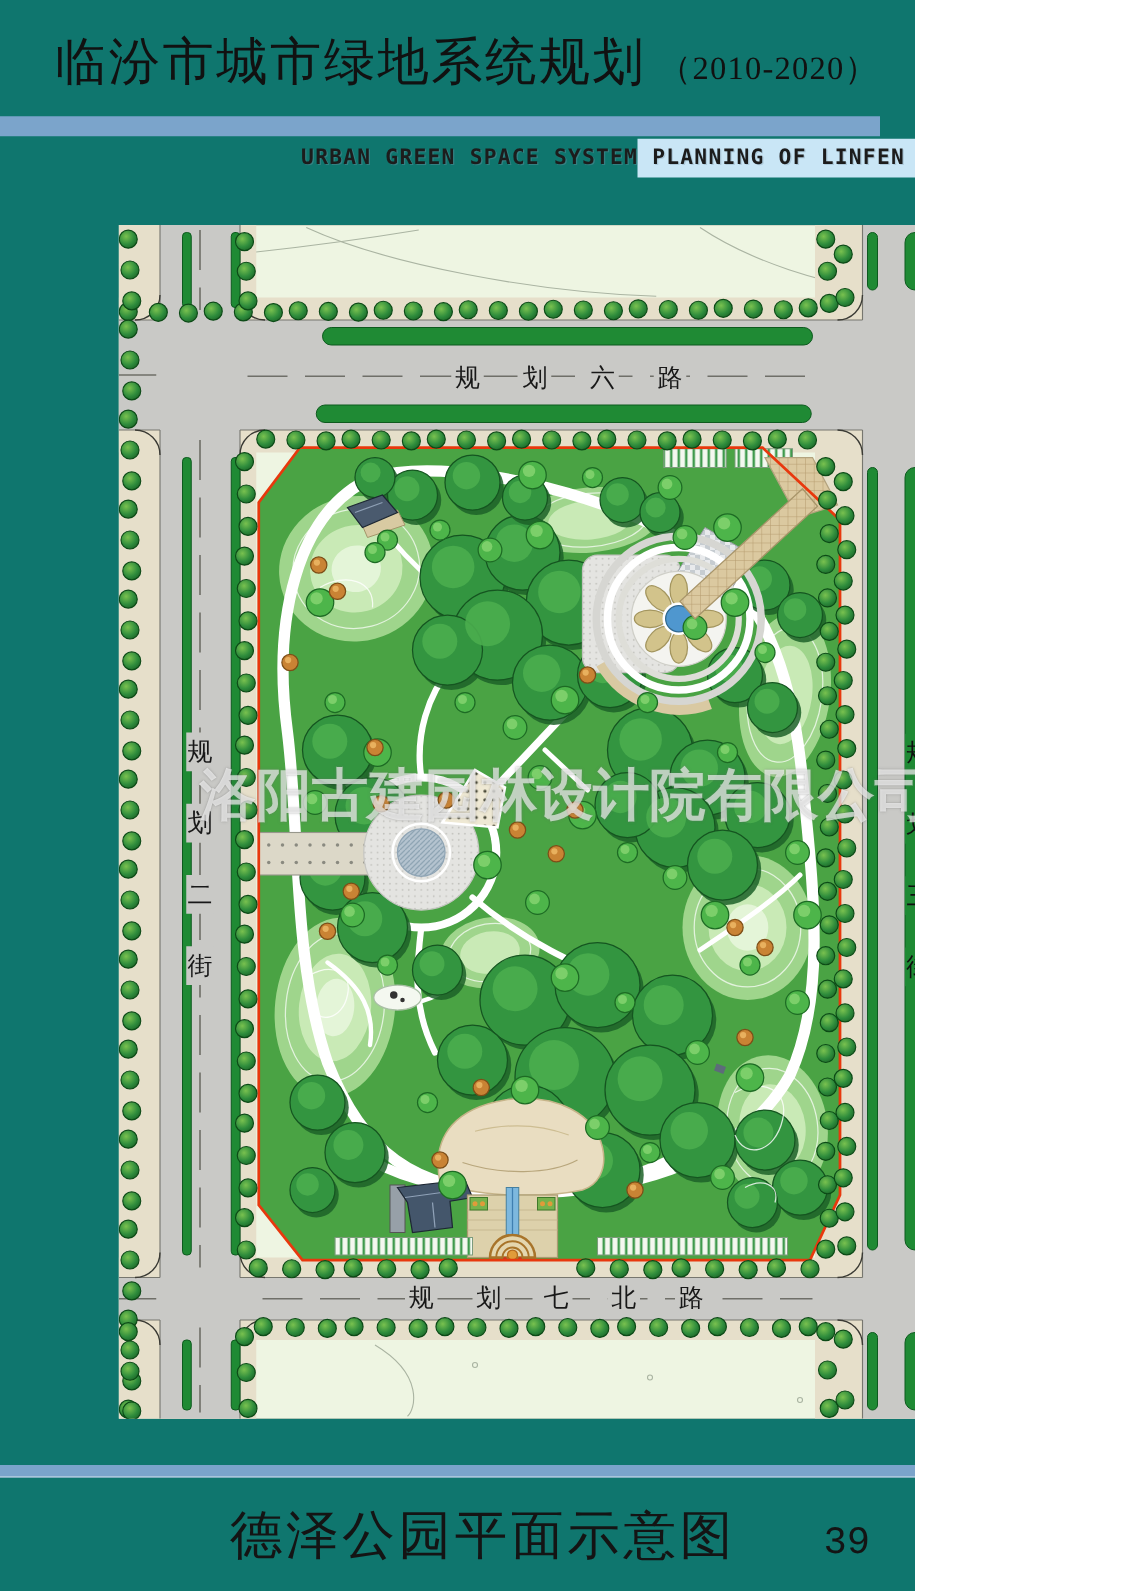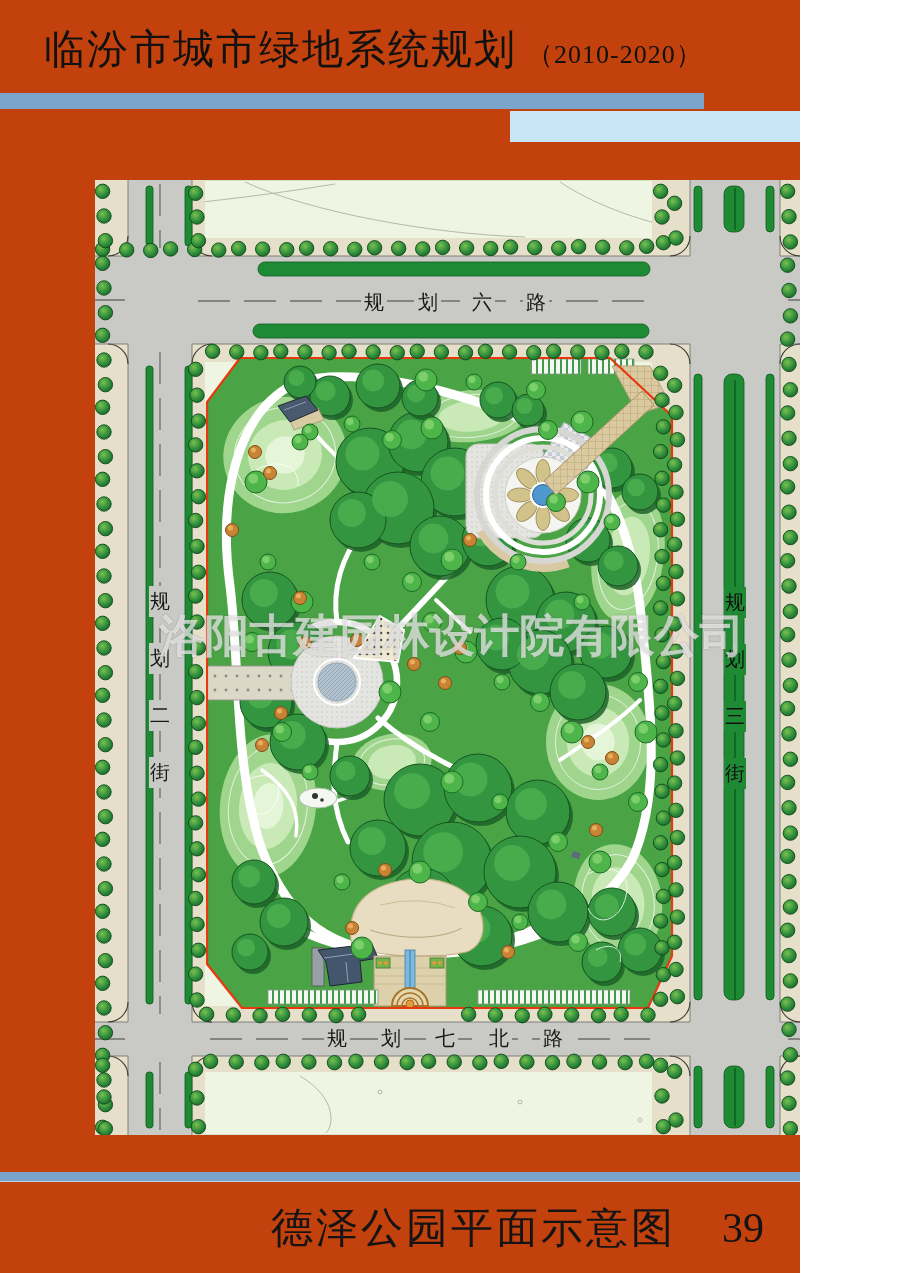--- a/index.html
+++ b/index.html
@@ -1,16 +1,16 @@
 <!DOCTYPE html>
 <html style="--c-header: #7ba4cb; --c-band: #c9e6f6; --c-road: #c9c9c6; --c-hedge: #1f8a34; --c-watermark: rgba(255,255,255,0.62);"><head>
 <meta charset="utf-8">
 <style>
   html,body{margin:0;padding:0;background:#fff;}
-  .page{position:relative;width:800px;height:1273px;background:#c2410c;overflow:hidden;
+  .page{position:relative;width:732px;height:1273px;background:#0f766e;overflow:hidden;
         font-family:"Liberation Serif","DejaVu Serif",serif;}
   
   .title{position:absolute;left:44px;top:22px;white-space:nowrap;color:#111;
          font-size:41px;letter-spacing:2px;font-weight:500;}
   .title .period{font-size:26px;letter-spacing:1px;margin-left:10px;font-weight:400;}
   .bar-mid{position:absolute;left:0;top:93px;width:704px;height:16px;background:var(--c-header,#7ba4cb);}
   .band-light{position:absolute;left:510px;top:111px;width:390px;height:31px;background:var(--c-band,#c9e6f6);}
   .subtitle-en{position:absolute;right:8px;top:111px;height:31px;line-height:31px;white-space:nowrap;
          font-family:"DejaVu Sans Mono","Liberation Mono",monospace;font-weight:bold;
          font-size:17px;letter-spacing:1px;color:#1c1c1c;text-shadow:1px 1px 0 rgba(120,150,170,.35);}
@@ -27,32 +27,33 @@
   .road-label.on-green .ch{background:var(--c-hedge,#1f8a34);color:#101010;}
   .watermark{position:absolute;left:357px;top:456px;transform:translate(-50%,-50%);z-index:6;
          white-space:nowrap;font-family:"DejaVu Sans","Liberation Sans",sans-serif;font-weight:bold;
          font-size:45px;color:var(--c-watermark,rgba(255,255,255,.62));
          text-shadow:0 0 2px rgba(110,110,110,.55);pointer-events:none;text-align:center;}
   
   .footer-bar{position:absolute;left:0;top:1172px;width:900px;height:9px;background:var(--c-header,#7ba4cb);
          border-bottom:1px solid #b9cfe2;}
   .caption-row{position:absolute;top:1200px;right:36px;white-space:nowrap;color:#141414;}
   .caption-row .cap{font-size:42px;letter-spacing:3px;}
-  .caption-row .pageno{font-size:42px;margin-left:46px;letter-spacing:0;}
+  .caption-row .pageno{font-size:31px;margin-left:70px;letter-spacing:0;font-family:Liberation Mono, monospace;}
 </style>
 </head>
 <body>
 
 <div class="page">
 
   <div class="title">
     <span>临汾市城市绿地系统规划</span><span class="period">（2010-2020）</span>
   </div>
   <div class="bar-mid"></div>
   <div class="band-light"></div>
+  <div class="subtitle-en">URBAN GREEN SPACE SYSTEM PLANNING OF LINFEN</div>
 
   <div class="map">
     <svg id="map-svg" width="720" height="955" viewBox="95 180 720 955" xmlns="http://www.w3.org/2000/svg">
       <defs>
         <radialGradient id="gTree" cx="38%" cy="35%" r="75%">
           <stop offset="0%" stop-color="#79c14f"></stop>
             <stop offset="60%" stop-color="#2e8c3c"></stop>
           <stop offset="100%" stop-color="#1b6326"></stop>
         </radialGradient>
         <pattern id="pPlaza" width="5" height="5" patternUnits="userSpaceOnUse">

